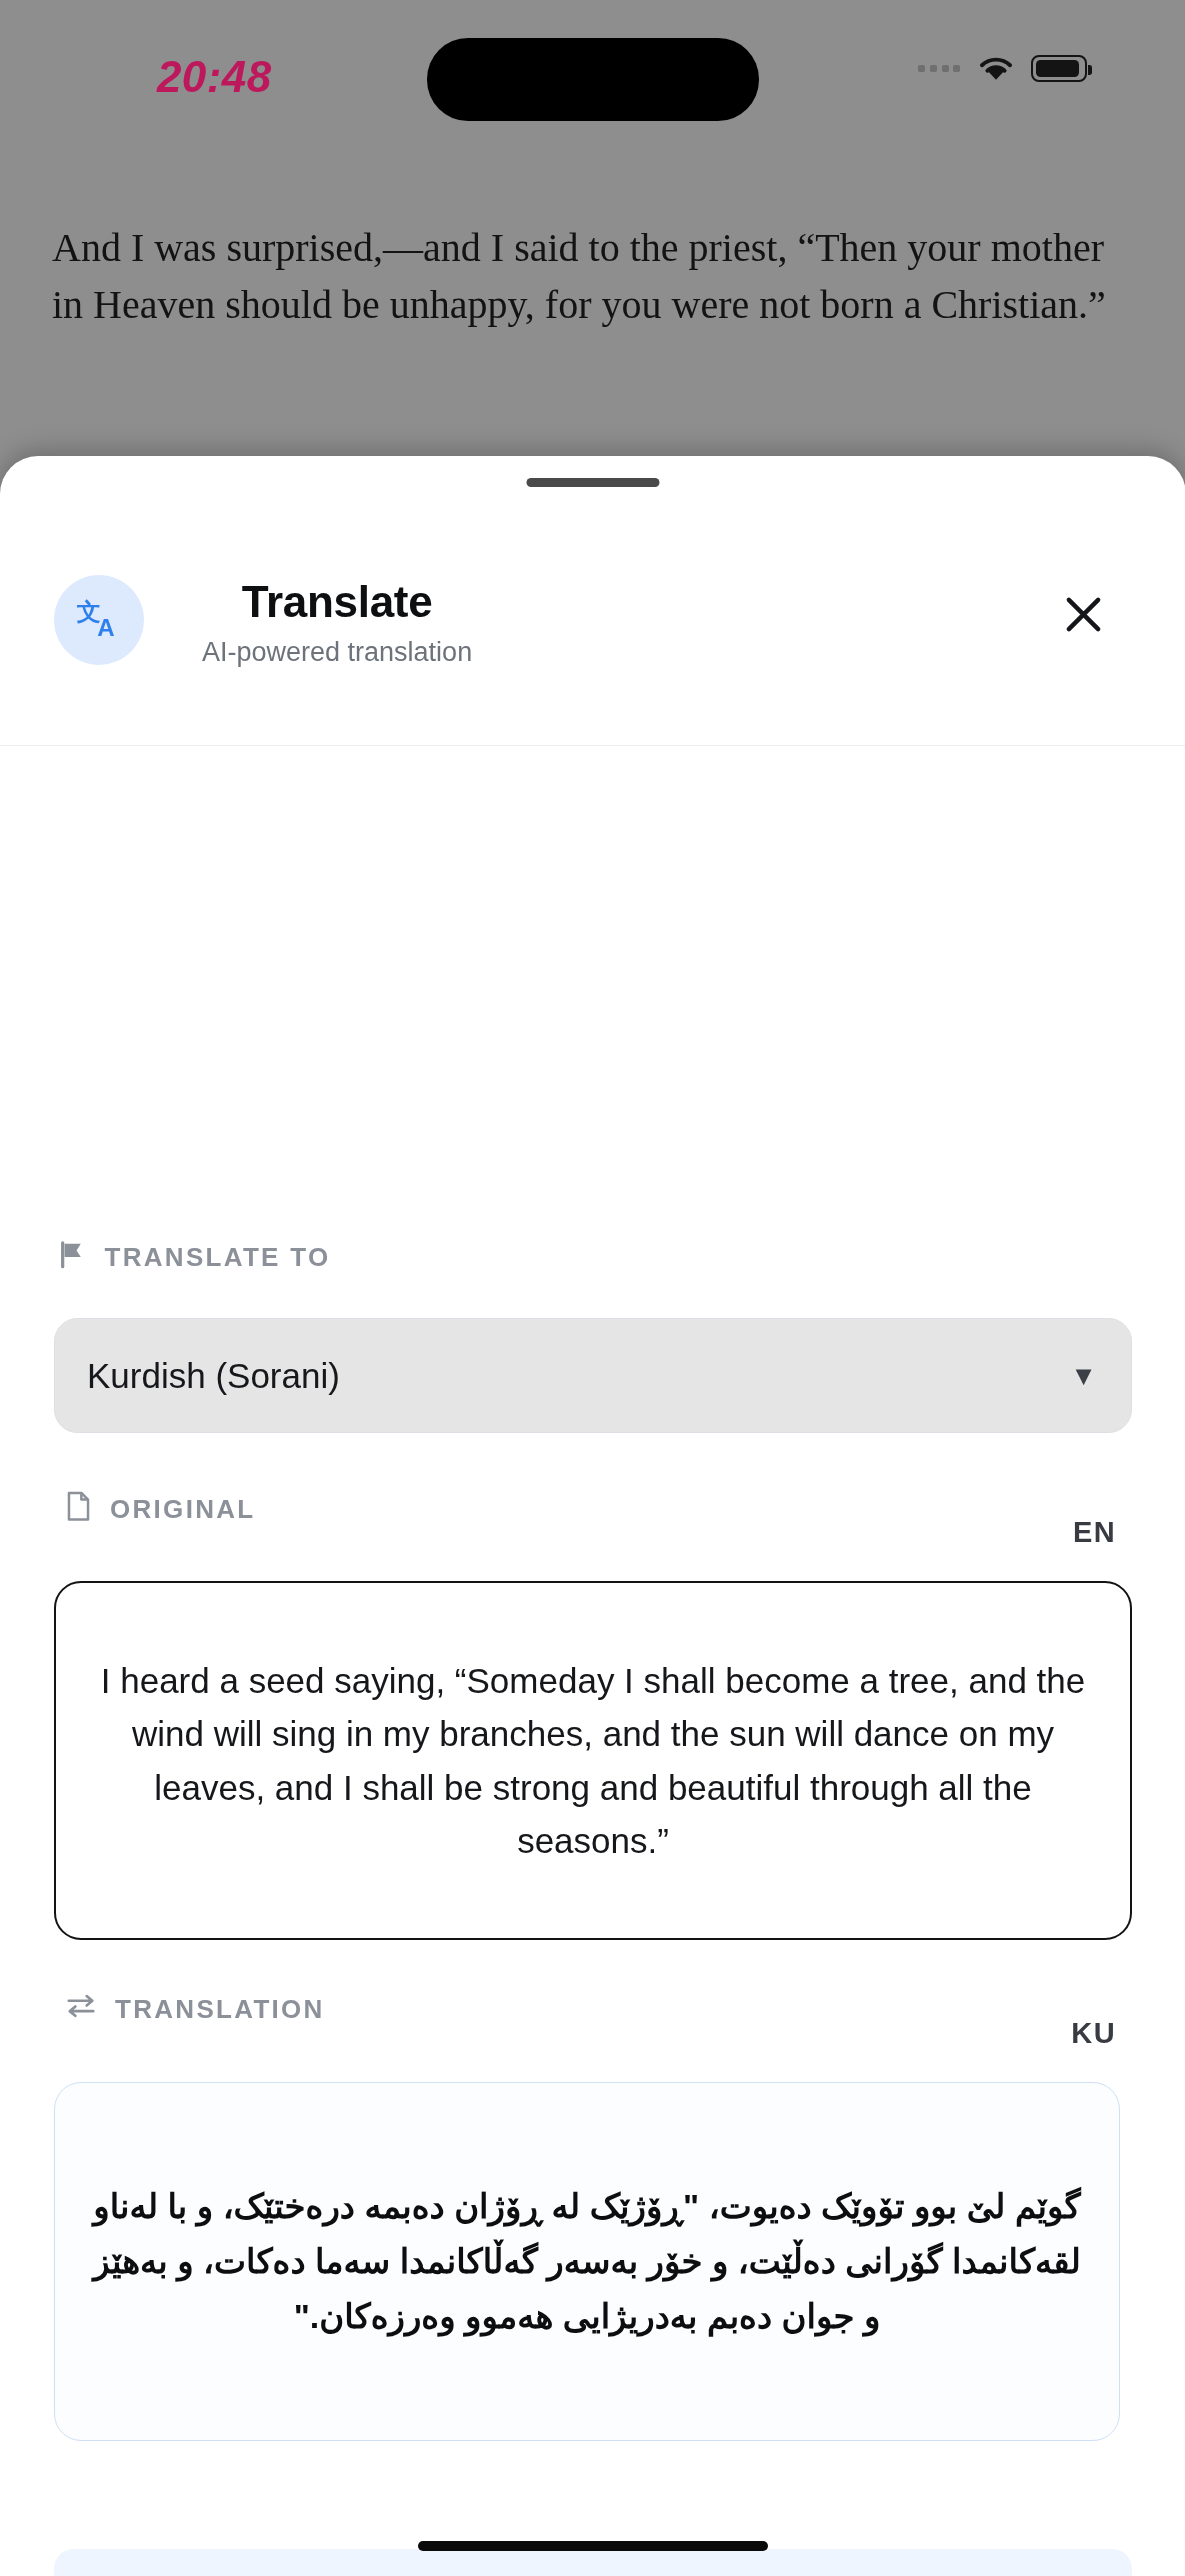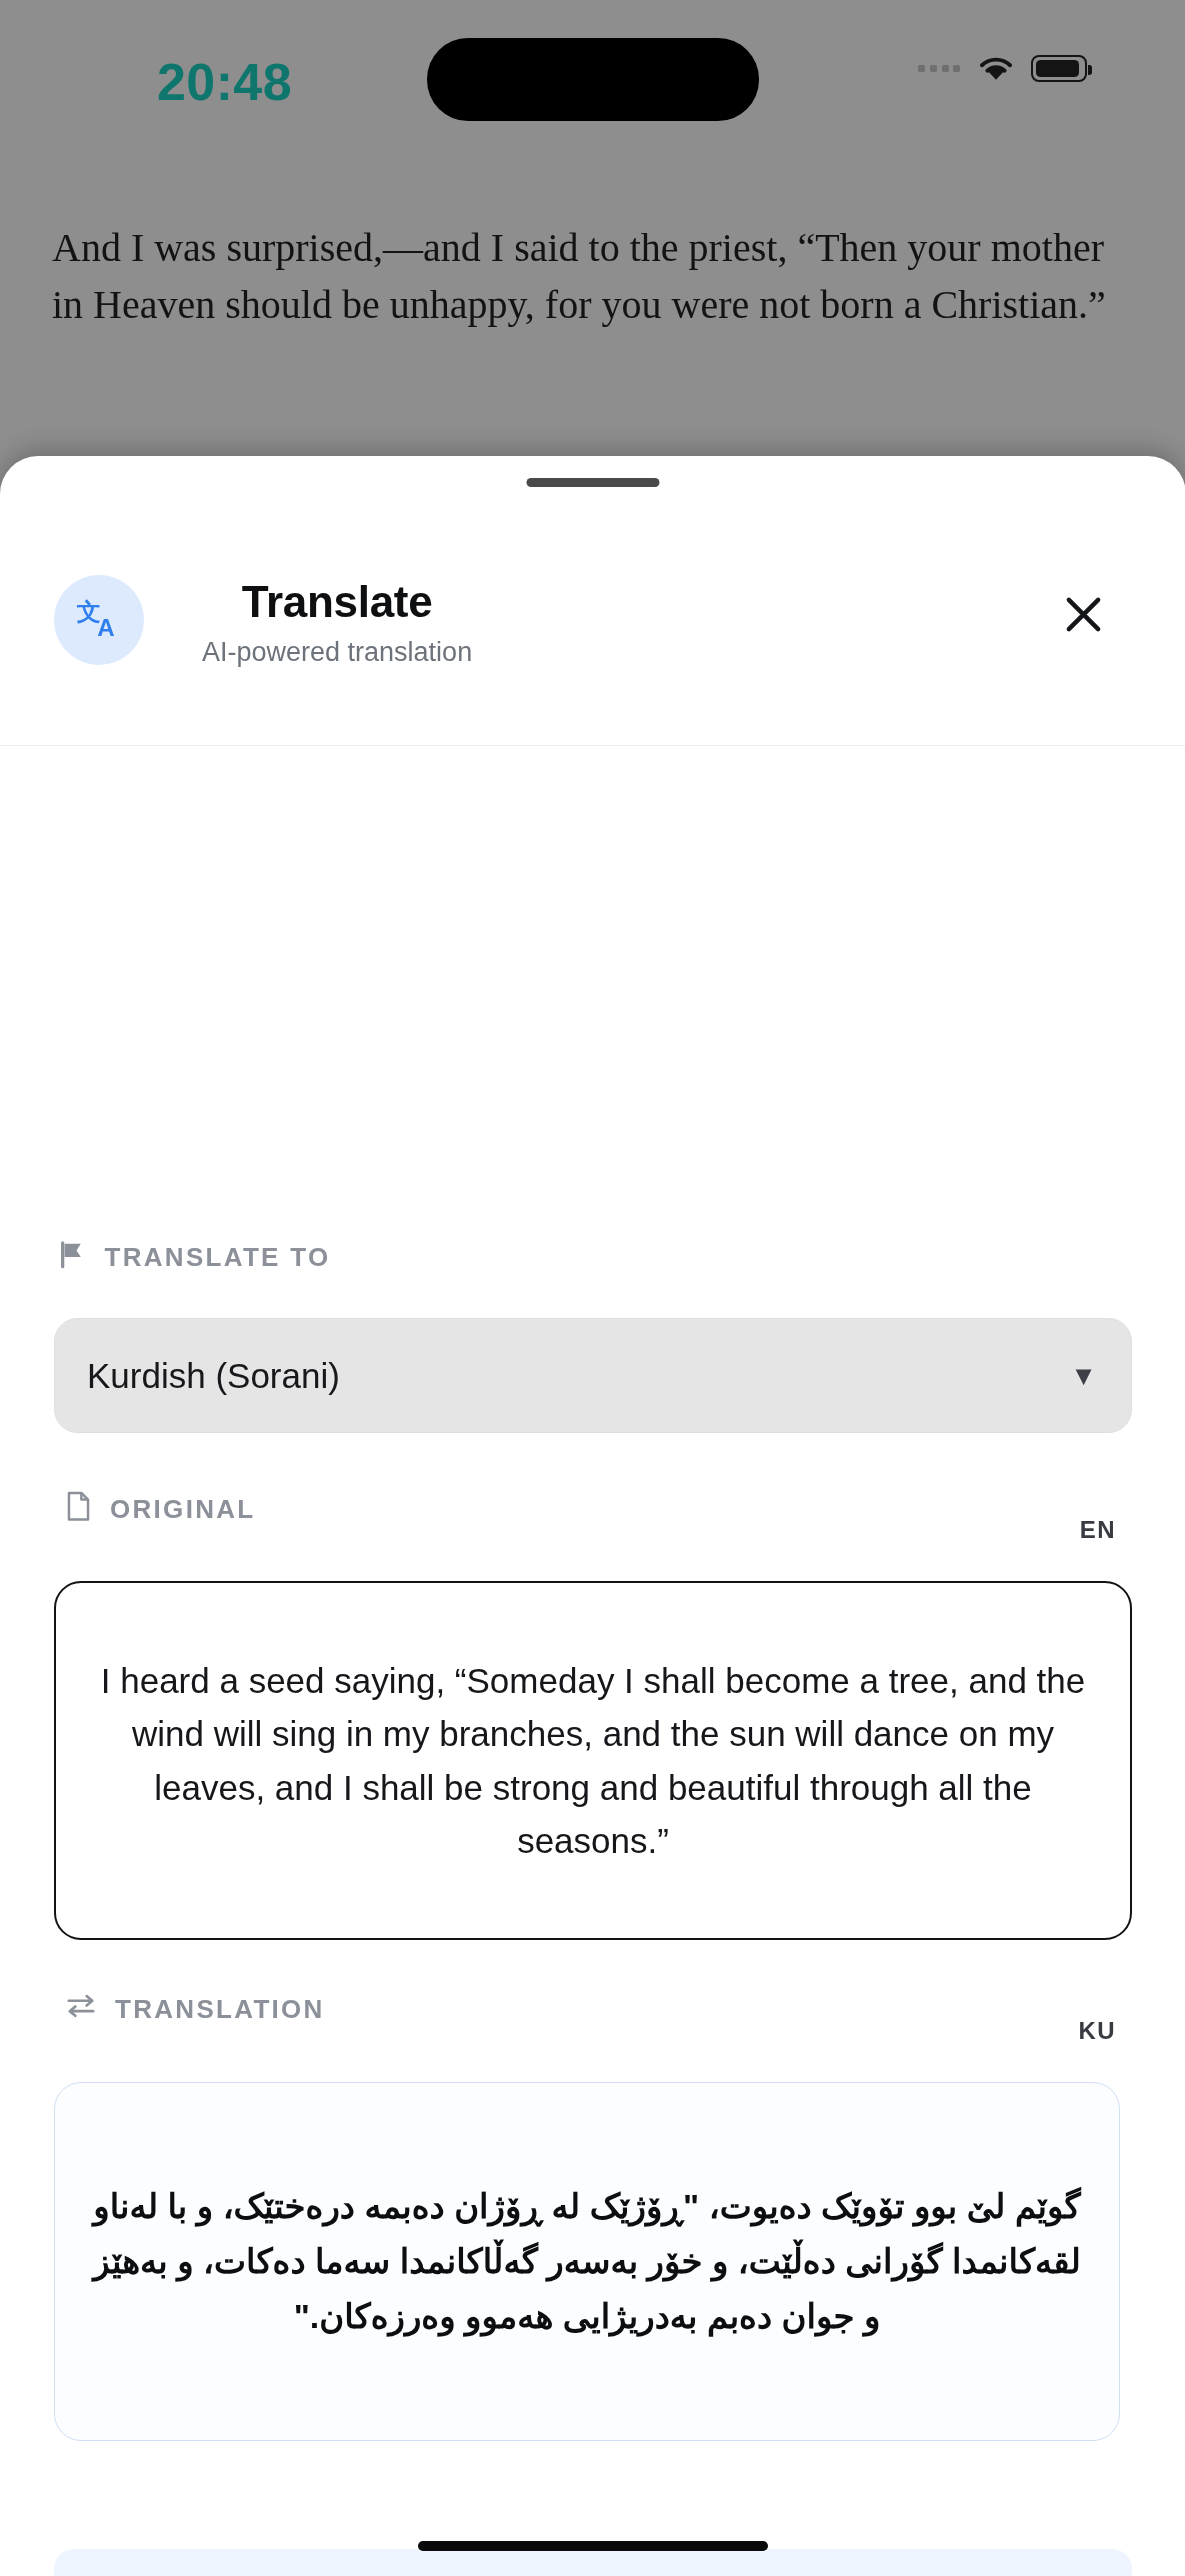--- a/index.html
+++ b/index.html
@@ -33,24 +33,25 @@
   .status-bar {
     position: absolute;
     left: 0; top: 0;
     width: 1186px;
     height: 153px;
   }
   .status-time {
     position: absolute;
     left: 157px;
     top: 52px;
-    font-size: 52px;
+    font-size: 44px;
     font-weight: bold;
-    color: #0f766e;
+    color: #be185d;
     letter-spacing: 0.4px;
+    font-style: italic;
   }
   .dynamic-island {
     position: absolute;
     left: 427px;
     top: 38px;
     width: 332px;
     height: 83px;
     background: #000000;
     border-radius: 41px;
   }
@@ -195,21 +196,21 @@
     display: flex;
     align-items: center;
     gap: 18px;
     font-size: 26px;
     font-weight: bold;
     letter-spacing: 2.3px;
     color: #8b9099;
   }
   .lang-badge {
     position: absolute;
-    font-size: 24px;
+    font-size: 29px;
     font-weight: bold;
     letter-spacing: 1.4px;
     color: #383c42;
   }
 
   .select-box {
     position: absolute;
     left: 54px;
     top: 862px;
     width: 1078px;

